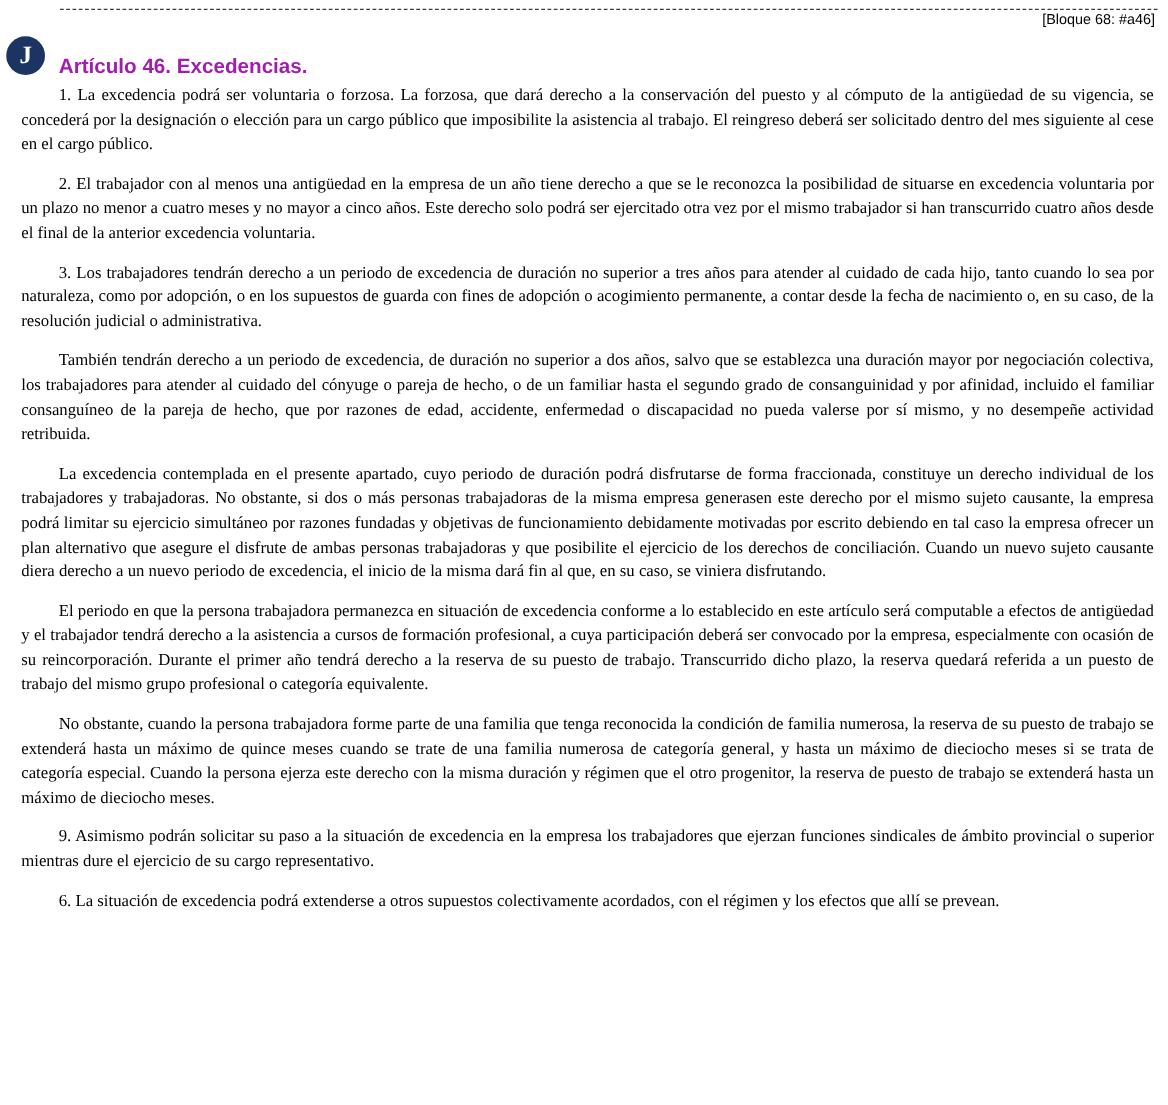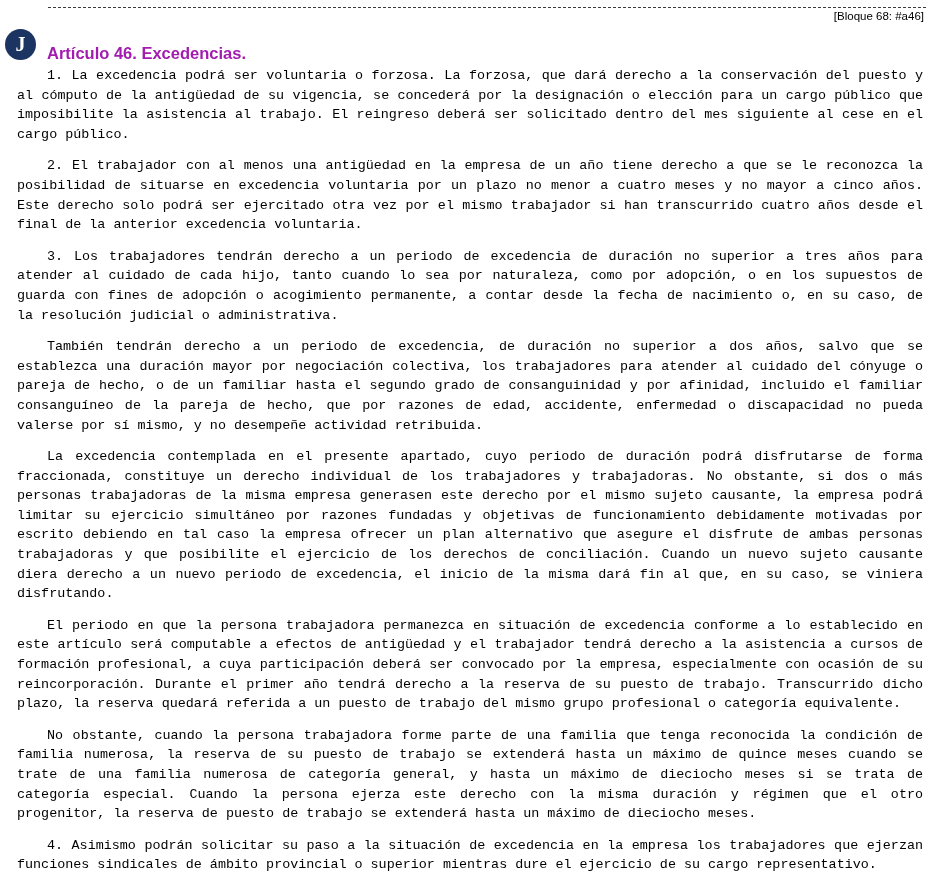--- a/index.html
+++ b/index.html
@@ -90,21 +90,21 @@
   
   .body-text {
     margin: 0;
     padding: 8px 11px 0 17px;
   }
   .para {
     margin: 0 0 12px 0;
     padding: 0;
     text-align: justify;
     text-indent: 30px;
-    font-family: Liberation Mono, monospace;
+    font-family: Liberation Serif, serif;
     font-size: 13.4px;
     line-height: 19.6px;
     color: #000000;
     hyphens: none;
     word-spacing: 0;
   }
   .para:last-child {
     margin-bottom: 0;
   }
 </style>
@@ -124,17 +124,17 @@
   </div>
 
   <div class="body-text">
     <p class="para">1. La excedencia podrá ser voluntaria o forzosa. La forzosa, que dará derecho a la conservación del puesto y al cómputo de la antigüedad de su vigencia, se concederá por la designación o elección para un cargo público que imposibilite la asistencia al trabajo. El reingreso deberá ser solicitado dentro del mes siguiente al cese en el cargo público.</p>
     <p class="para">2. El trabajador con al menos una antigüedad en la empresa de un año tiene derecho a que se le reconozca la posibilidad de situarse en excedencia voluntaria por un plazo no menor a cuatro meses y no mayor a cinco años. Este derecho solo podrá ser ejercitado otra vez por el mismo trabajador si han transcurrido cuatro años desde el final de la anterior excedencia voluntaria.</p>
     <p class="para">3. Los trabajadores tendrán derecho a un periodo de excedencia de duración no superior a tres años para atender al cuidado de cada hijo, tanto cuando lo sea por naturaleza, como por adopción, o en los supuestos de guarda con fines de adopción o acogimiento permanente, a contar desde la fecha de nacimiento o, en su caso, de la resolución judicial o administrativa.</p>
     <p class="para">También tendrán derecho a un periodo de excedencia, de duración no superior a dos años, salvo que se establezca una duración mayor por negociación colectiva, los trabajadores para atender al cuidado del cónyuge o pareja de hecho, o de un familiar hasta el segundo grado de consanguinidad y por afinidad, incluido el familiar consanguíneo de la pareja de hecho, que por razones de edad, accidente, enfermedad o discapacidad no pueda valerse por sí mismo, y no desempeñe actividad retribuida.</p>
     <p class="para">La excedencia contemplada en el presente apartado, cuyo periodo de duración podrá disfrutarse de forma fraccionada, constituye un derecho individual de los trabajadores y trabajadoras. No obstante, si dos o más personas trabajadoras de la misma empresa generasen este derecho por el mismo sujeto causante, la empresa podrá limitar su ejercicio simultáneo por razones fundadas y objetivas de funcionamiento debidamente motivadas por escrito debiendo en tal caso la empresa ofrecer un plan alternativo que asegure el disfrute de ambas personas trabajadoras y que posibilite el ejercicio de los derechos de conciliación. Cuando un nuevo sujeto causante diera derecho a un nuevo periodo de excedencia, el inicio de la misma dará fin al que, en su caso, se viniera disfrutando.</p>
     <p class="para">El periodo en que la persona trabajadora permanezca en situación de excedencia conforme a lo establecido en este artículo será computable a efectos de antigüedad y el trabajador tendrá derecho a la asistencia a cursos de formación profesional, a cuya participación deberá ser convocado por la empresa, especialmente con ocasión de su reincorporación. Durante el primer año tendrá derecho a la reserva de su puesto de trabajo. Transcurrido dicho plazo, la reserva quedará referida a un puesto de trabajo del mismo grupo profesional o categoría equivalente.</p>
     <p class="para">No obstante, cuando la persona trabajadora forme parte de una familia que tenga reconocida la condición de familia numerosa, la reserva de su puesto de trabajo se extenderá hasta un máximo de quince meses cuando se trate de una familia numerosa de categoría general, y hasta un máximo de dieciocho meses si se trata de categoría especial. Cuando la persona ejerza este derecho con la misma duración y régimen que el otro progenitor, la reserva de puesto de trabajo se extenderá hasta un máximo de dieciocho meses.</p>
-    <p class="para">4. Asimismo podrán solicitar su paso a la situación de excedencia en la empresa los trabajadores que ejerzan funciones sindicales de ámbito provincial o superior mientras dure el ejercicio de su cargo representativo.</p>
+    <p class="para">9. Asimismo podrán solicitar su paso a la situación de excedencia en la empresa los trabajadores que ejerzan funciones sindicales de ámbito provincial o superior mientras dure el ejercicio de su cargo representativo.</p>
     <p class="para">6. La situación de excedencia podrá extenderse a otros supuestos colectivamente acordados, con el régimen y los efectos que allí se prevean.</p>
   </div>
 
 </div>
 
 </body></html>

